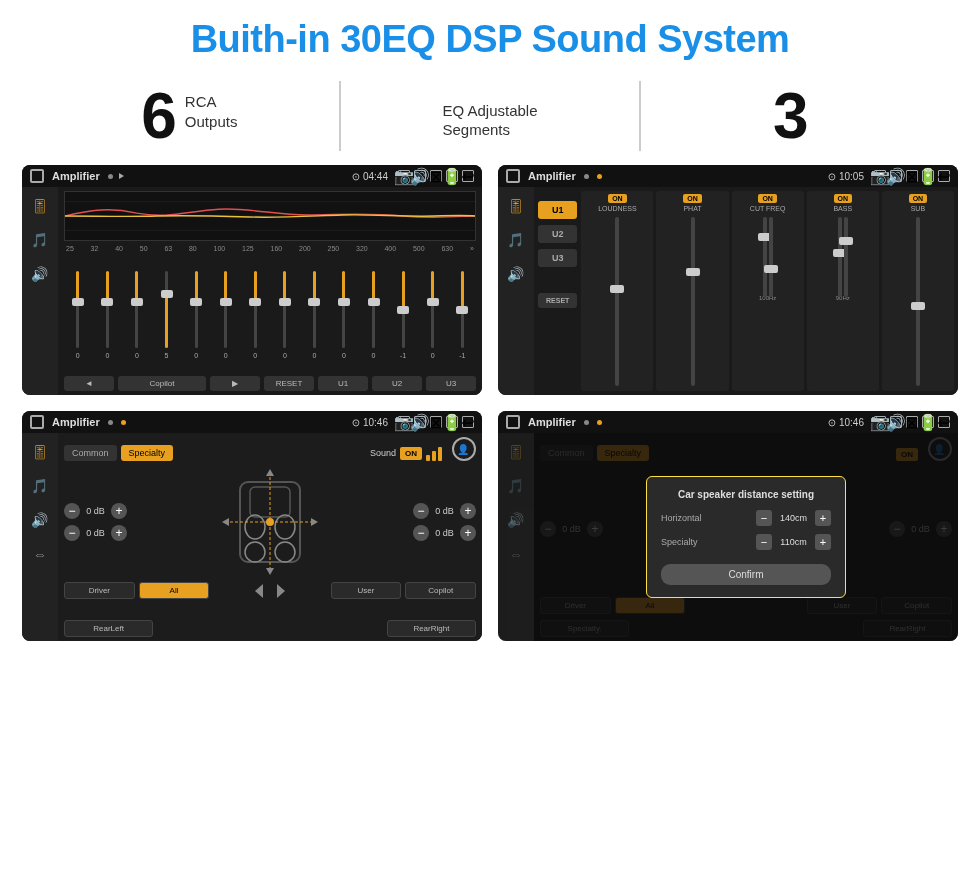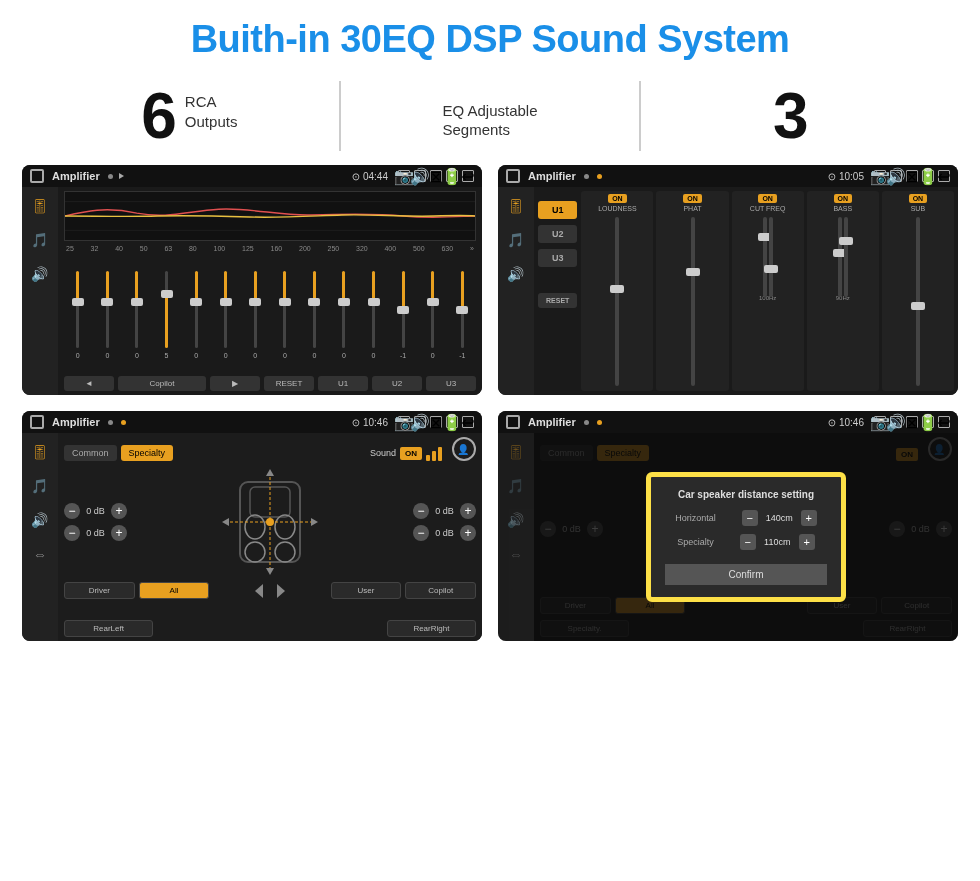--- a/index.html
+++ b/index.html
@@ -522,35 +522,35 @@
       align-items: center;
       justify-content: center;
       z-index: 10;
     }
 
     .dialog-box {
       background: #2a2a2a;
       border-radius: 6px;
       padding: 12px 14px;
       width: 200px;
-      border: 5px solid #fde047;
+      border: 1px solid #fde047;
     }
 
     .dialog-title {
       font-size: 10px;
       color: #ddd;
       text-align: center;
       margin-bottom: 10px;
       font-weight: bold;
     }
 
     .dialog-row {
       display: flex;
       align-items: center;
-      justify-content: center;
+      justify-content: space-between;
       margin-bottom: 8px;
       gap: 26px;
     }
 
     .dialog-row-label {
       font-size: 9px;
       color: #aaa;
     }
 
     .dialog-controls {
@@ -589,21 +589,21 @@
       font-size: 9px;
       color: #ddd;
       min-width: 35px;
       text-align: center;
     }
 
     .dialog-confirm-btn {
       background: #555;
       color: #ddd;
       border: none;
-      border-radius: 0;
+      border-radius: 9px;
       padding: 5px;
       width: 100%;
       font-size: 10px;
       margin-top: 6px;
       cursor: pointer;
     }
 
     
     .grid-line {
       stroke: #2a2a2a;

